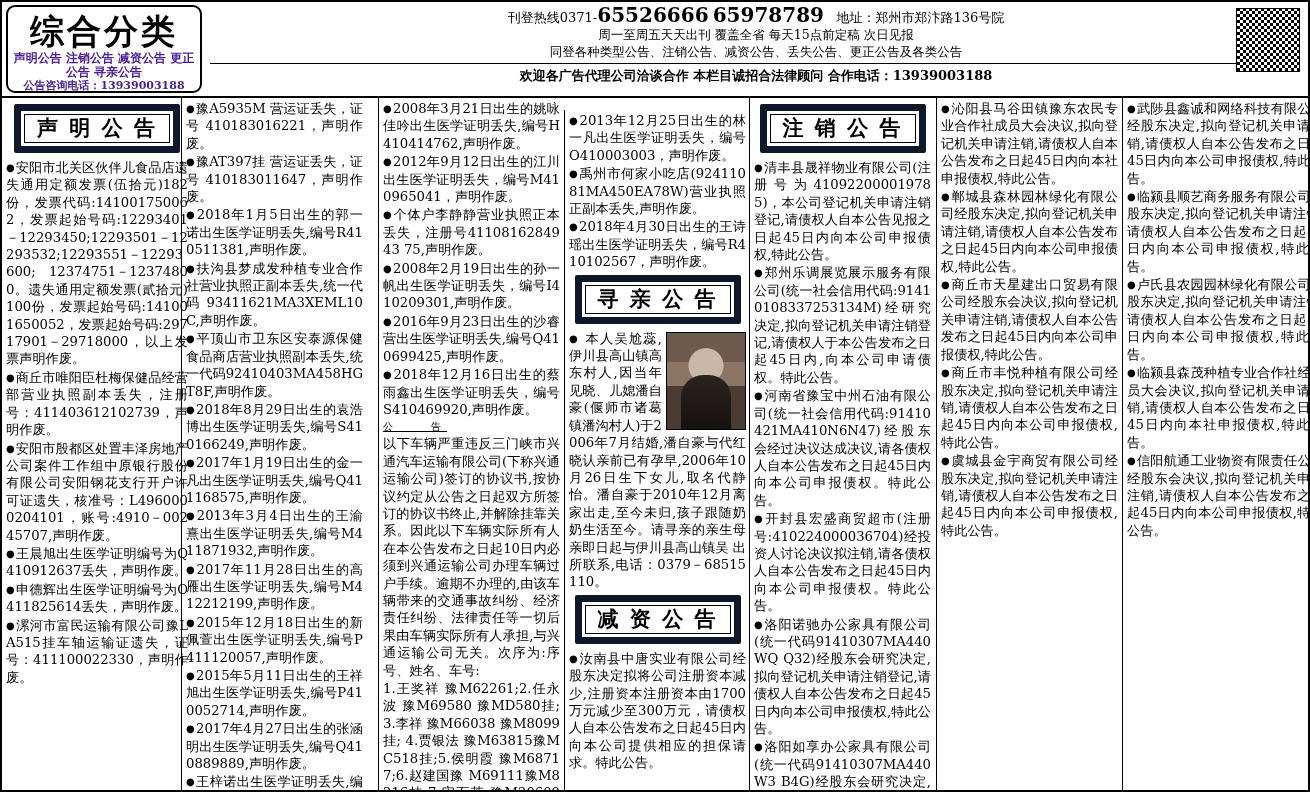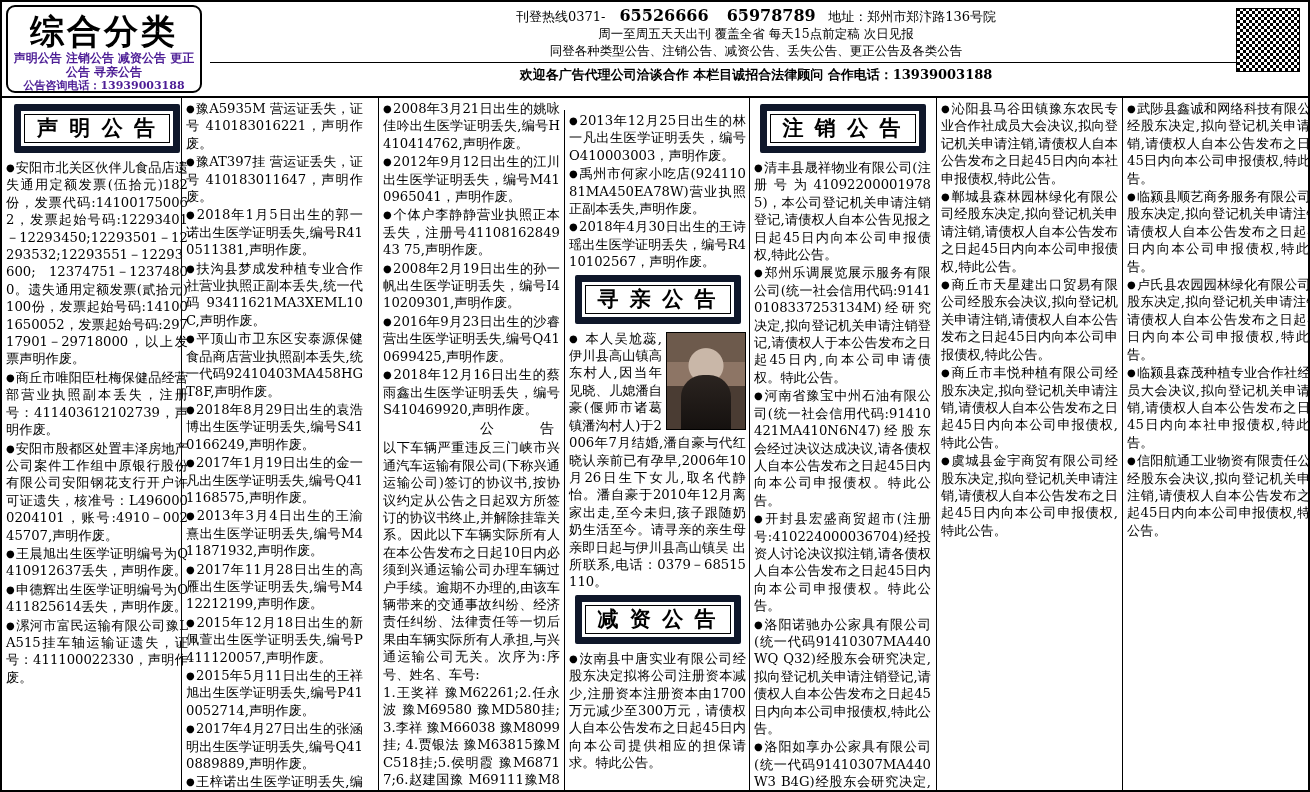--- a/index.html
+++ b/index.html
@@ -46,21 +46,21 @@
   .logo-sub .l2{font-size:11px;}
   .head-right{
     position:absolute;left:204px;top:2px;width:1100px;height:92px;
   }
   .hr-line{
     font-size:12.5px;line-height:17px;
     text-align:center;
     white-space:nowrap;
   }
   .hr-line.l1{font-size:13px;padding-top:3px;}
-  .hr-line .big{font-size:16px;font-weight:bold;letter-spacing:0px;margin-left:14px;}
+  .hr-line .big{font-size:20px;font-weight:bold;letter-spacing:0px;}
   .hr-rule{
     border-top:1px solid #000;margin:3px 40px 3px 4px;
   }
   .hr-bottom{
     font-size:13px;line-height:18px;text-align:center;font-weight:bold;
     white-space:nowrap;
   }
   .qr{
     position:absolute;right:6px;top:4px;width:62px;height:62px;
     background:
@@ -104,21 +104,21 @@
     word-break:break-all;
   }
   .item:before{
     content:"●";
     font-size:10px;
     vertical-align:1px;
     margin-right:1px;
   }
   .item.nobullet:before{content:"";margin:0;}
   .sub-head{
-    text-align:right;font-size:14px;letter-spacing:6px;margin:2px 0 1px 0;
+    text-align:left;font-size:10px;letter-spacing:6px;margin:2px 0 1px 0;text-decoration:underline;
   }
   .photo{
     float:right;
     width:78px;height:96px;
     margin:2px 0 2px 4px;
     border:1px solid #000;
     background:
       radial-gradient(circle at 50% 34%, #c9b7a8 0 17px, rgba(0,0,0,0) 18px),
       linear-gradient(#6d5a4c 0 30%, #8d7565 30% 55%, #4a3c33 55% 100%);
     position:relative;

